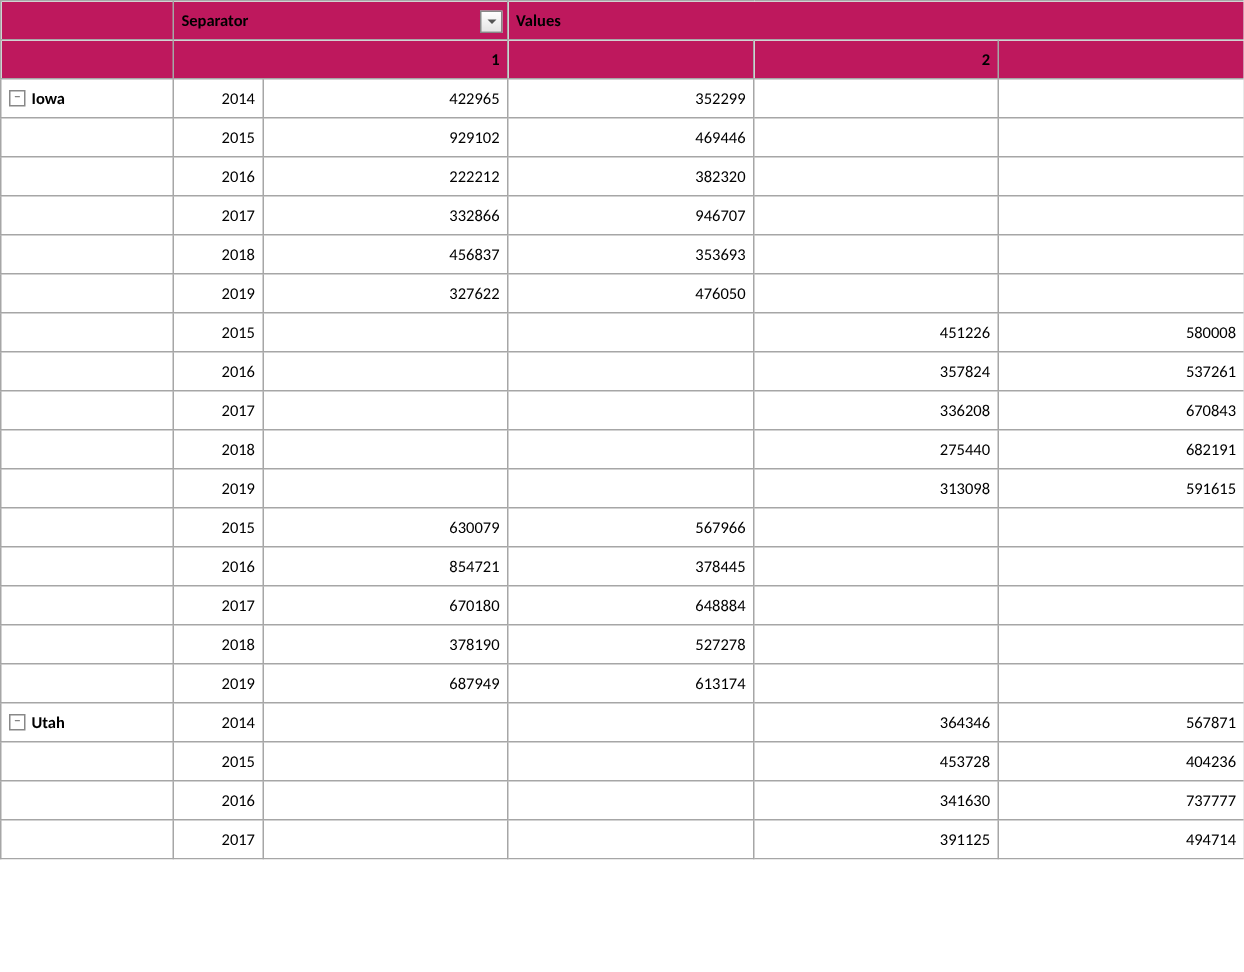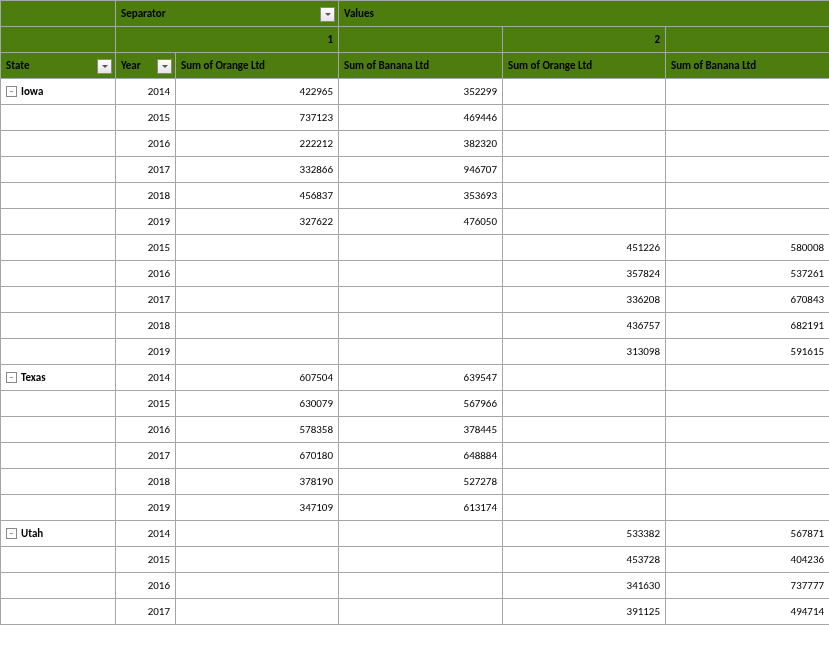--- a/index.html
+++ b/index.html
@@ -1,18 +1,18 @@
 <!DOCTYPE html>
 <html><head>
 <meta charset="utf-8">
 <style>
   body{margin:0;font:11px/1 "Calibri",Arial,sans-serif;color:#000;background:#fff}
   table{border-collapse:collapse;width:829px;table-layout:fixed}
   td,th{border:1px solid #a6a6a6;height:21px;padding:2px 5px;vertical-align:middle;font-weight:normal;text-align:left;overflow:hidden;white-space:nowrap}
-  .hdr{background:#4d7c0f;color:#000;font-weight:bold}
+  .hdr{background:#be185d;color:#000;font-weight:bold}
   .num{text-align:right}
   .lbl{font-weight:bold}
   .dd{position:relative;padding-right:18px}
   .dd::after{content:"";position:absolute;right:3px;top:50%;margin-top:-7px;width:13px;height:13px;border:1px solid #888;background:linear-gradient(#fff,#e4e4e4)}
   .dd::before{content:"";position:absolute;right:7px;top:50%;margin-top:-1px;border:3px solid transparent;border-top-color:#555;z-index:1}
   .exp{display:inline-block;width:9px;height:9px;border:1px solid #888;line-height:7px;text-align:center;font-size:9px;margin-right:4px;vertical-align:middle;background:#fff;color:#555}
   .statecell{white-space:nowrap}
 </style>
 </head>
 <body>
@@ -35,42 +35,34 @@
   </tr>
 
   <tr>
     <td class="hdr"></td>
     <td class="hdr lbl num" colspan="2">1</td>
     <td class="hdr"></td>
     <td class="hdr lbl num">2</td>
     <td class="hdr"></td>
   </tr>
 
-  <tr>
-    <td class="hdr dd lbl"><span>State</span></td>
-    <td class="hdr dd lbl"><span>Year</span></td>
-    <td class="hdr lbl">Sum of Orange Ltd</td>
-    <td class="hdr lbl">Sum of Banana Ltd</td>
-    <td class="hdr lbl">Sum of Orange Ltd</td>
-    <td class="hdr lbl">Sum of Banana Ltd</td>
-  </tr>
   </tbody>
     <tbody id="body">
       <tr>
         <td class="statecell"><span class="exp">−</span><span class="lbl">Iowa</span></td>
         <td class="num">2014</td>
         <td class="num">422965</td>
         <td class="num">352299</td>
         <td class="num"></td>
         <td class="num"></td>
       </tr>
       <tr>
         <td></td>
         <td class="num">2015</td>
-        <td class="num">737123</td>
+        <td class="num">929102</td>
         <td class="num">469446</td>
         <td class="num"></td>
         <td class="num"></td>
       </tr>
       <tr>
         <td></td>
         <td class="num">2016</td>
         <td class="num">222212</td>
         <td class="num">382320</td>
         <td class="num"></td>
@@ -122,51 +114,43 @@
         <td class="num"></td>
         <td class="num"></td>
         <td class="num">336208</td>
         <td class="num">670843</td>
       </tr>
       <tr>
         <td></td>
         <td class="num">2018</td>
         <td class="num"></td>
         <td class="num"></td>
-        <td class="num">436757</td>
+        <td class="num">275440</td>
         <td class="num">682191</td>
       </tr>
       <tr>
         <td></td>
         <td class="num">2019</td>
         <td class="num"></td>
         <td class="num"></td>
         <td class="num">313098</td>
         <td class="num">591615</td>
       </tr>
       <tr>
-        <td class="statecell"><span class="exp">−</span><span class="lbl">Texas</span></td>
-        <td class="num">2014</td>
-        <td class="num">607504</td>
-        <td class="num">639547</td>
-        <td class="num"></td>
-        <td class="num"></td>
-      </tr>
-      <tr>
         <td></td>
         <td class="num">2015</td>
         <td class="num">630079</td>
         <td class="num">567966</td>
         <td class="num"></td>
         <td class="num"></td>
       </tr>
       <tr>
         <td></td>
         <td class="num">2016</td>
-        <td class="num">578358</td>
+        <td class="num">854721</td>
         <td class="num">378445</td>
         <td class="num"></td>
         <td class="num"></td>
       </tr>
       <tr>
         <td></td>
         <td class="num">2017</td>
         <td class="num">670180</td>
         <td class="num">648884</td>
         <td class="num"></td>
@@ -176,31 +160,31 @@
         <td></td>
         <td class="num">2018</td>
         <td class="num">378190</td>
         <td class="num">527278</td>
         <td class="num"></td>
         <td class="num"></td>
       </tr>
       <tr>
         <td></td>
         <td class="num">2019</td>
-        <td class="num">347109</td>
+        <td class="num">687949</td>
         <td class="num">613174</td>
         <td class="num"></td>
         <td class="num"></td>
       </tr>
       <tr>
         <td class="statecell"><span class="exp">−</span><span class="lbl">Utah</span></td>
         <td class="num">2014</td>
         <td class="num"></td>
         <td class="num"></td>
-        <td class="num">533382</td>
+        <td class="num">364346</td>
         <td class="num">567871</td>
       </tr>
       <tr>
         <td></td>
         <td class="num">2015</td>
         <td class="num"></td>
         <td class="num"></td>
         <td class="num">453728</td>
         <td class="num">404236</td>
       </tr>

